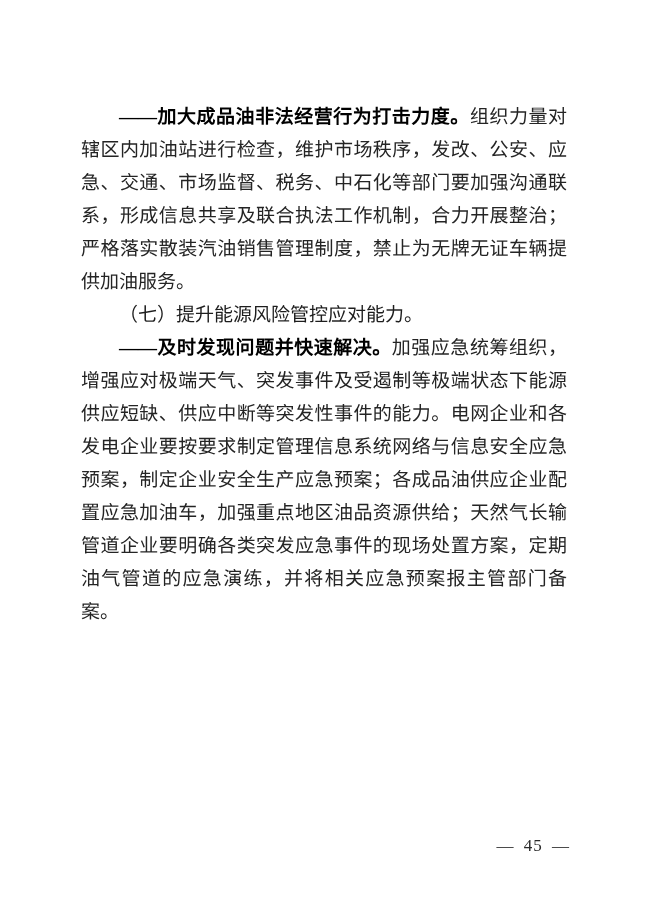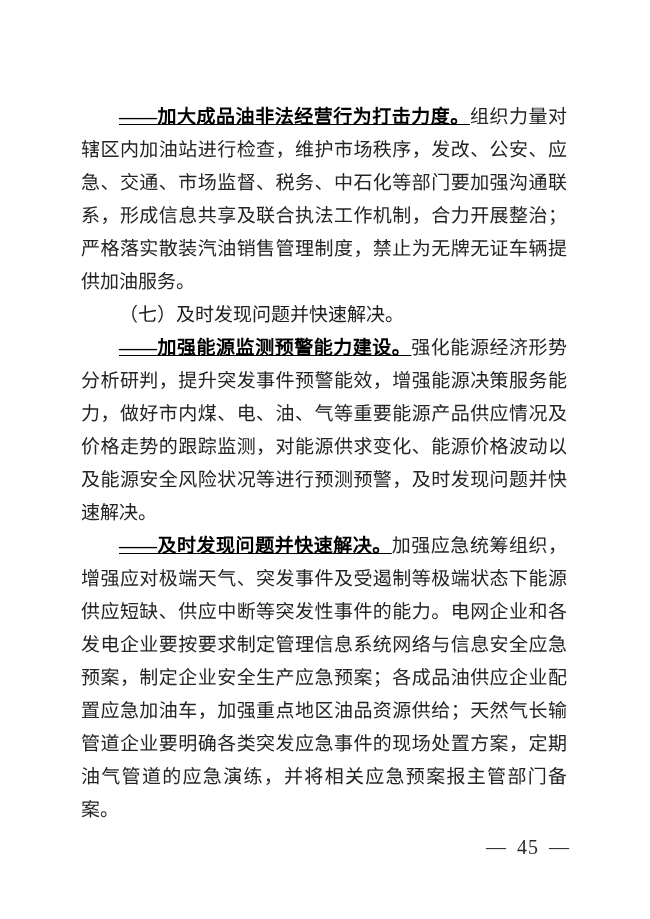--- a/index.html
+++ b/index.html
@@ -27,47 +27,45 @@
     text-justify: inter-character;
     word-break: break-all;
   }
   .content p {
     margin: 0;
     text-indent: 2em;
   }
   .lead {
     font-weight: bold;
     color: #000000;
-    text-decoration: underline;
   }
   .heading {
     color: #1d1d1d;
   }
   .footer {
     position: absolute;
     top: 836px;
     right: 80px;
-    font-size: 20px;
+    font-size: 17px;
     color: #2a2a2a;
     letter-spacing: 1px;
     word-spacing: 4px;
     font-family: "Liberation Serif", serif;
   }
 </style>
 </head>
 <body>
 
 <div class="page">
   <div class="content">
 
     <p><span class="lead">——加大成品油非法经营行为打击力度。</span><span>组织力量对辖区内加油站进行检查，维护市场秩序，发改、公安、应急、交通、市场监督、税务、中石化等部门要加强沟通联系，形成信息共享及联合执法工作机制，合力开展整治；严格落实散装汽油销售管理制度，禁止为无牌无证车辆提供加油服务。</span></p>
 
-    <p class="heading">（七）及时发现问题并快速解决。</p>
+    <p class="heading">（七）提升能源风险管控应对能力。</p>
 
-    <p><span class="lead">——加强能源监测预警能力建设。</span><span>强化能源经济形势分析研判，提升突发事件预警能效，增强能源决策服务能力，做好市内煤、电、油、气等重要能源产品供应情况及价格走势的跟踪监测，对能源供求变化、能源价格波动以及能源安全风险状况等进行预测预警，及时发现问题并快速解决。</span></p>
 
 
     <p><span class="lead">——及时发现问题并快速解决。</span><span>加强应急统筹组织，增强应对极端天气、突发事件及受遏制等极端状态下能源供应短缺、供应中断等突发性事件的能力。电网企业和各发电企业要按要求制定管理信息系统网络与信息安全应急预案，制定企业安全生产应急预案；各成品油供应企业配置应急加油车，加强重点地区油品资源供给；天然气长输管道企业要明确各类突发应急事件的现场处置方案，定期油气管道的应急演练，并将相关应急预案报主管部门备案。</span></p>
 
   </div>
 
   <div class="footer">
     <span>— 45 —</span>
   </div>
 </div>

